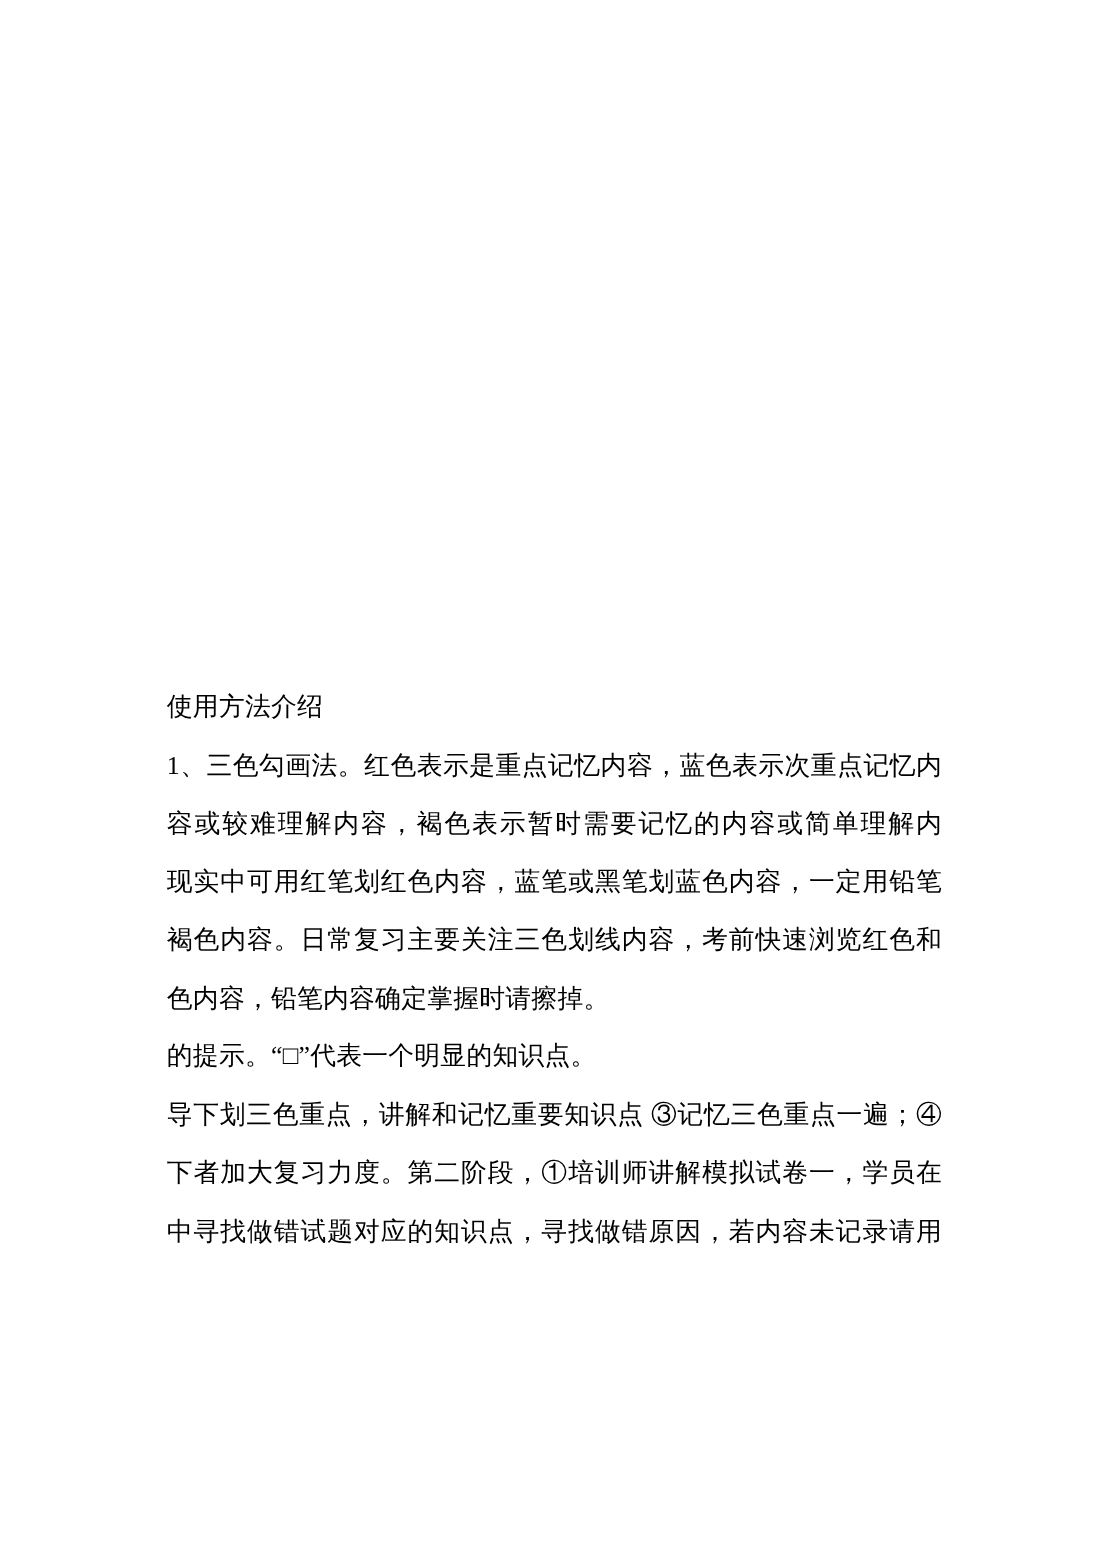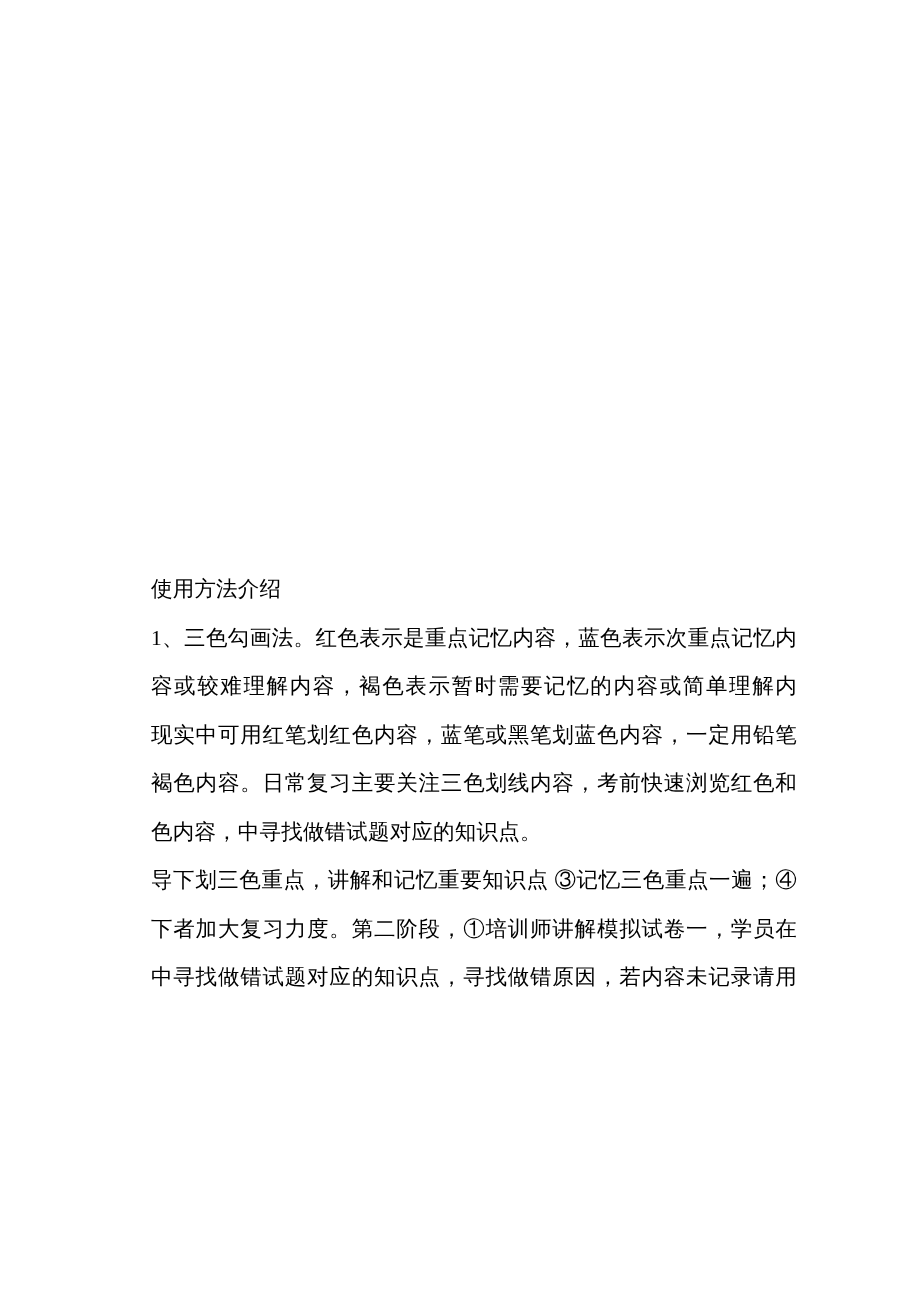--- a/index.html
+++ b/index.html
@@ -9,21 +9,21 @@
   }
   .page {
     position: relative;
     width: 920px;
     height: 1302px;
     background: #ffffff;
     overflow: hidden;
   }
   .textblock {
     position: absolute;
-    left: 151px;
+    left: 139px;
     top: 565px;
     width: 646px;
     color: #000000;
     font-family: "Liberation Serif", "DejaVu Serif", serif;
     font-size: 21.5px;
     line-height: 48.5px;
     letter-spacing: 0.2px;
   }
   .line {
     height: 48.5px;
@@ -44,18 +44,19 @@
 </head>
 <body>
 
 <div class="page">
   <div class="textblock">
     <div class="line">使用方法介绍</div>
     <div class="line j">1、三色勾画法。红色表示是重点记忆内容，蓝色表示次重点记忆内</div>
     <div class="line j">容或较难理解内容，褐色表示暂时需要记忆的内容或简单理解内容。</div>
     <div class="line j">现实中可用红笔划红色内容，蓝笔或黑笔划蓝色内容，一定用铅笔划</div>
     <div class="line j">褐色内容。日常复习主要关注三色划线内容，考前快速浏览红色和蓝</div>
-    <div class="line">色内容，中寻找做错试题对应的知识点。</div>
+    <div class="line">色内容，铅笔内容确定掌握时请擦掉。</div>
+    <div class="line">的提示。“□”代表一个明显的知识点。</div>
     <div class="line j">导下划三色重点，讲解和记忆重要知识点 ③记忆三色重点一遍；④</div>
     <div class="line j">下者加大复习力度。第二阶段，①培训师讲解模拟试卷一，学员在书</div>
     <div class="line j">中寻找做错试题对应的知识点，寻找做错原因，若内容未记录请用三</div>
   </div>
 </div>
 
 </body></html>

